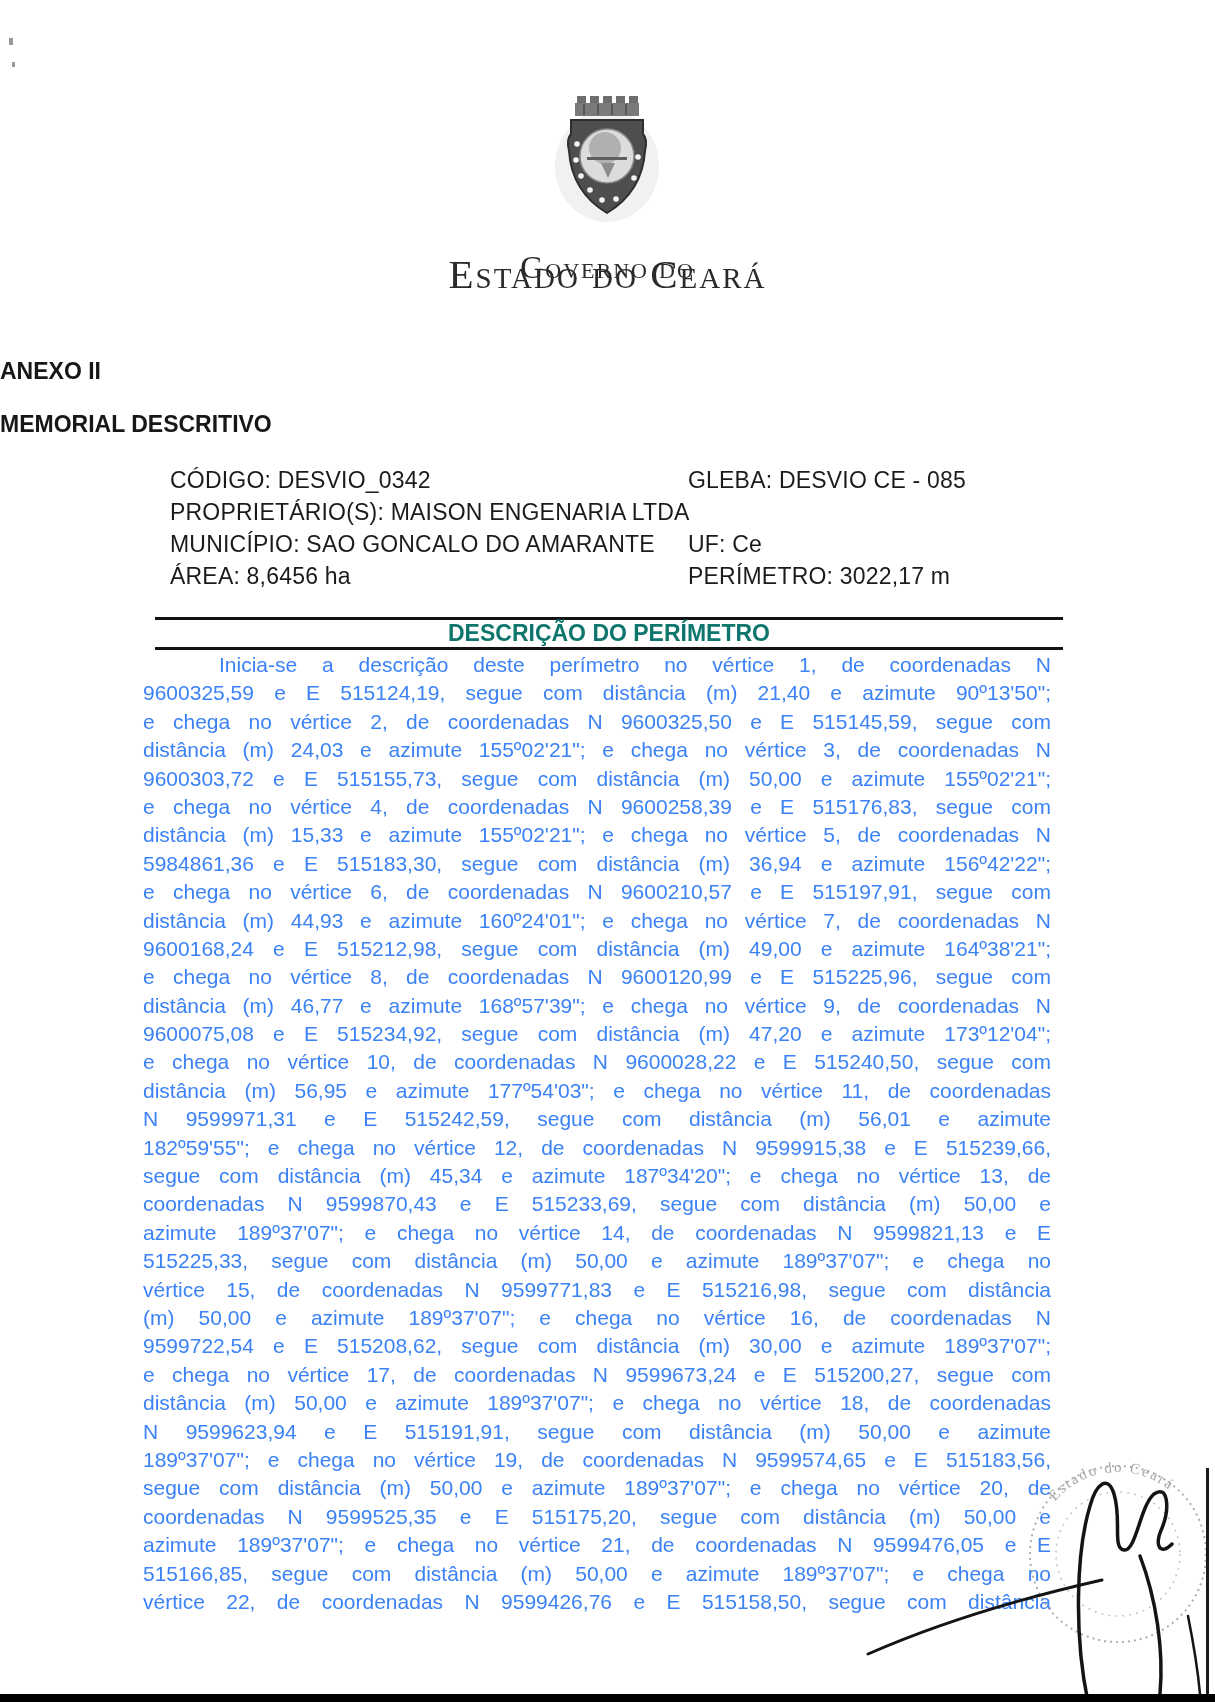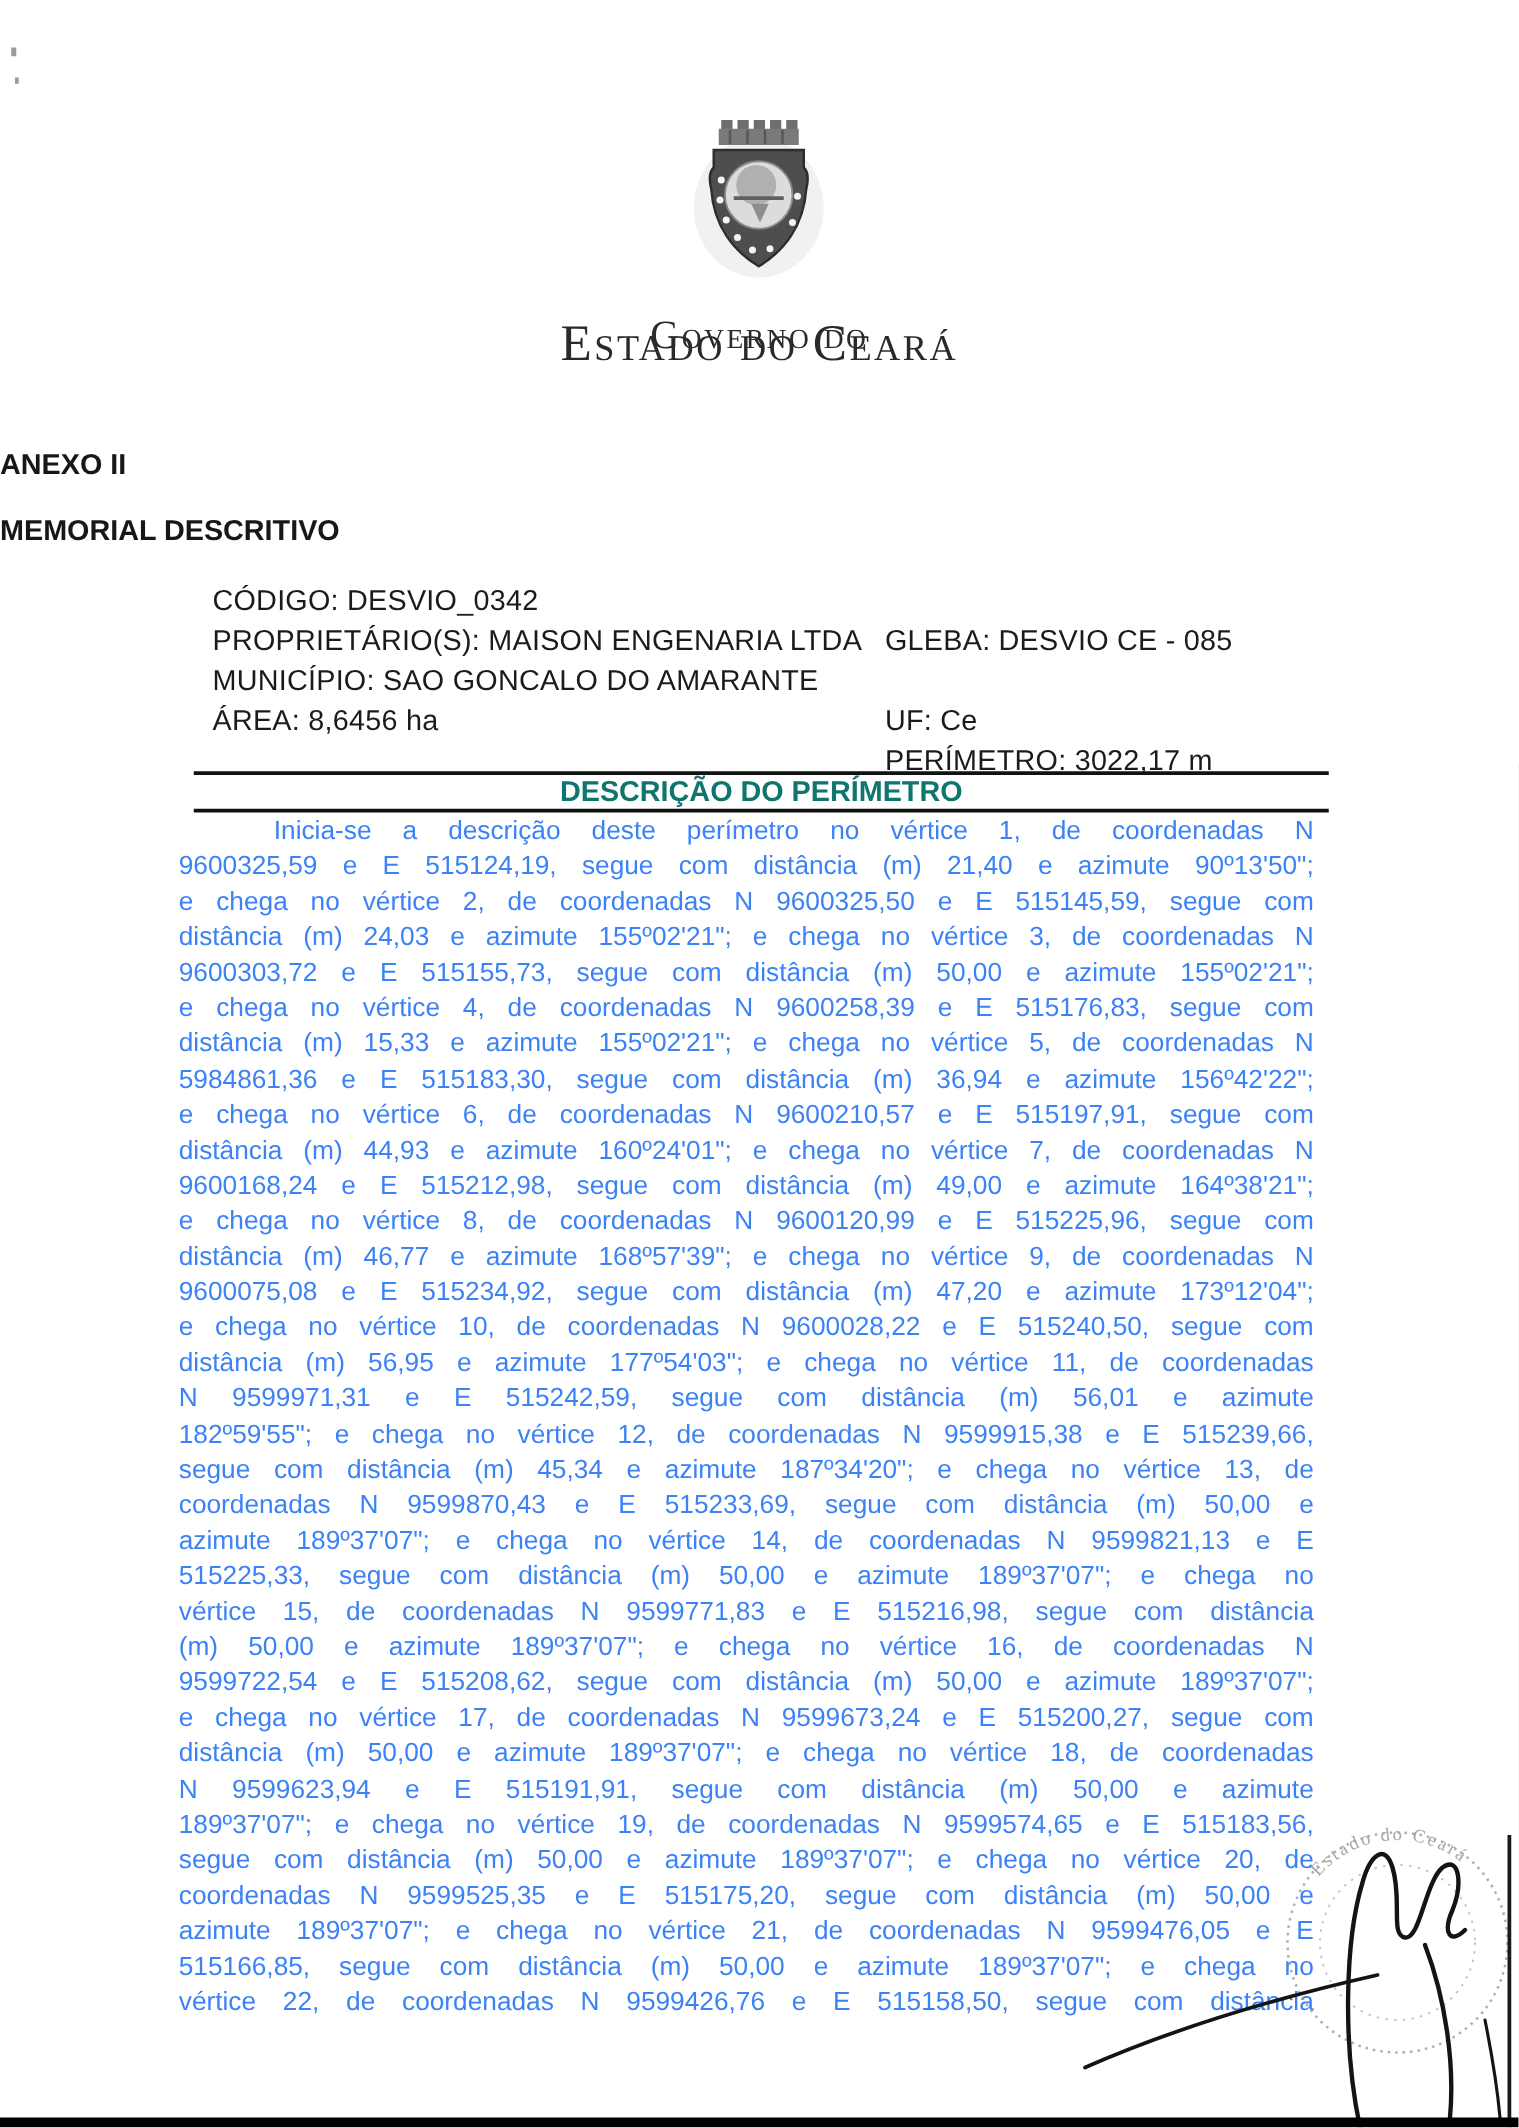--- a/index.html
+++ b/index.html
@@ -17,21 +17,21 @@
   .org-dept{position:absolute;left:0;top:301px;width:100%;text-align:center;
     font-family:"Liberation Serif",serif;font-style:italic;font-weight:bold;
     font-size:17px;letter-spacing:3px;word-spacing:7px;color:#333;}
   
   .doc-title{position:absolute;left:0;width:100%;text-align:left;
     font-weight:bold;font-size:23px;color:#171717;}
   .t-annex{top:358px;}
   .t-memorial{top:411px;}
   
   .info-item{position:absolute;font-size:23px;letter-spacing:.2px;white-space:nowrap;}
-  .c1{left:170px;} .c2{left:708px;margin-top:32px;}
+  .c1{left:170px;} .c2{left:688px;}
   .r1{top:467px;} .r2{top:499px;} .r3{top:531px;} .r4{top:563px;}
   
   .rule{position:absolute;left:155px;width:908px;height:3px;background:#121212;}
   .rule-top{top:617px;} .rule-bottom{top:647px;}
   .section-title{position:absolute;left:155px;top:620px;width:908px;text-align:center;
     font-weight:bold;font-size:23px;color:#0f766e;}
   .body-text{position:absolute;left:143px;top:651px;width:908px;
     font-size:21px;line-height:28.4px;color:#3b82f6;}
   .body-line{text-align:justify;text-align-last:justify;-moz-text-align-last:justify;
     height:28.4px;white-space:nowrap;}
@@ -124,21 +124,21 @@
       <div class="body-line">e chega no vértice 10, de coordenadas N 9600028,22 e E 515240,50, segue com</div>
       <div class="body-line">distância (m) 56,95 e azimute 177º54'03"; e chega no vértice 11, de coordenadas</div>
       <div class="body-line">N 9599971,31 e E 515242,59, segue com distância (m) 56,01 e azimute</div>
       <div class="body-line">182º59'55"; e chega no vértice 12, de coordenadas N 9599915,38 e E 515239,66,</div>
       <div class="body-line">segue com distância (m) 45,34 e azimute 187º34'20"; e chega no vértice 13, de</div>
       <div class="body-line">coordenadas N 9599870,43 e E 515233,69, segue com distância (m) 50,00 e</div>
       <div class="body-line">azimute 189º37'07"; e chega no vértice 14, de coordenadas N 9599821,13 e E</div>
       <div class="body-line">515225,33, segue com distância (m) 50,00 e azimute 189º37'07"; e chega no</div>
       <div class="body-line">vértice 15, de coordenadas N 9599771,83 e E 515216,98, segue com distância</div>
       <div class="body-line">(m) 50,00 e azimute 189º37'07"; e chega no vértice 16, de coordenadas N</div>
-      <div class="body-line">9599722,54 e E 515208,62, segue com distância (m) 50,00 e azimute 189º37'07";</div>
+      <div class="body-line">9599722,54 e E 515208,62, segue com distância (m) 30,00 e azimute 189º37'07";</div>
       <div class="body-line">e chega no vértice 17, de coordenadas N 9599673,24 e E 515200,27, segue com</div>
       <div class="body-line">distância (m) 50,00 e azimute 189º37'07"; e chega no vértice 18, de coordenadas</div>
       <div class="body-line">N 9599623,94 e E 515191,91, segue com distância (m) 50,00 e azimute</div>
       <div class="body-line">189º37'07"; e chega no vértice 19, de coordenadas N 9599574,65 e E 515183,56,</div>
       <div class="body-line">segue com distância (m) 50,00 e azimute 189º37'07"; e chega no vértice 20, de</div>
       <div class="body-line">coordenadas N 9599525,35 e E 515175,20, segue com distância (m) 50,00 e</div>
       <div class="body-line">azimute 189º37'07"; e chega no vértice 21, de coordenadas N 9599476,05 e E</div>
       <div class="body-line">515166,85, segue com distância (m) 50,00 e azimute 189º37'07"; e chega no</div>
       <div class="body-line">vértice 22, de coordenadas N 9599426,76 e E 515158,50, segue com distância</div>
     </div>

